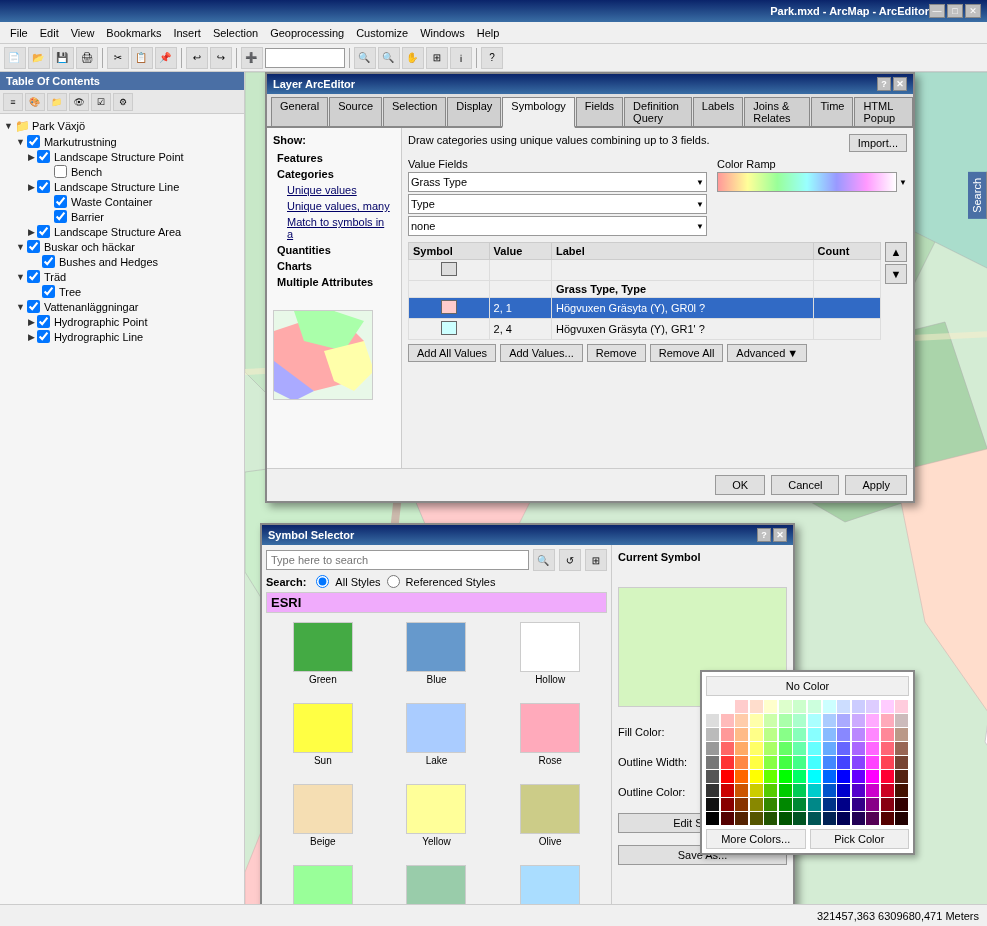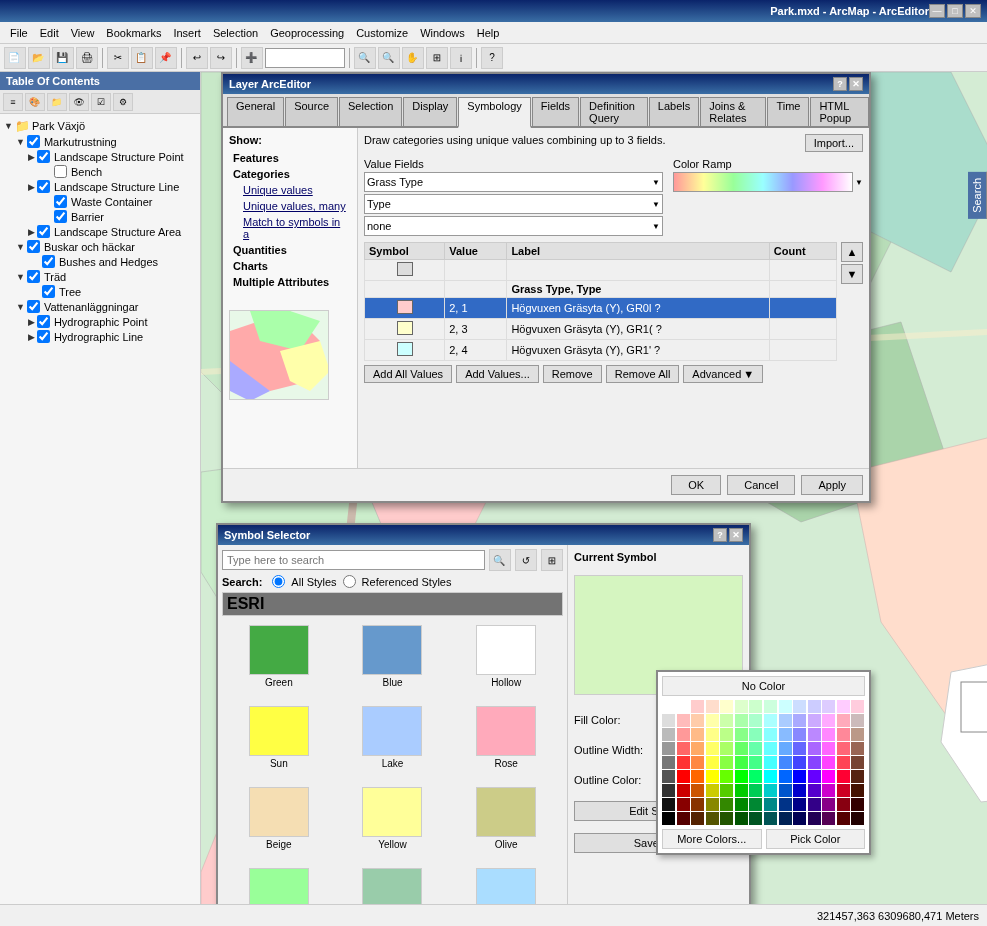--- a/index.html
+++ b/index.html
@@ -21,21 +21,21 @@
     .toolbar-sep { width: 1px; height: 20px; background: #aaa; margin: 0 2px; }
     .toolbar-input { width: 80px; height: 20px; border: 1px solid #999; padding: 0 3px; }
 
     
     .main-area { display: flex; height: calc(926px - 22px - 22px - 28px - 22px); position: relative; }
 
     
     .status-bar { position: absolute; bottom: 0; left: 0; right: 0; height: 22px; background: #f0f0f0; border-top: 1px solid #ccc; display: flex; align-items: center; padding: 0 8px; justify-content: flex-end; }
 
     
-    .toc-panel { width: 201px; background: #f5f5f5; border-right: 1px solid #ccc; display: flex; flex-direction: column; }
+    .toc-panel { width: 245px; background: #f5f5f5; border-right: 1px solid #ccc; display: flex; flex-direction: column; }
     .toc-title { background: #4a6fa5; color: white; padding: 3px 6px; font-size: 11px; font-weight: bold; }
     .toc-toolbar { background: #e8e8e8; height: 24px; display: flex; align-items: center; padding: 0 3px; gap: 2px; border-bottom: 1px solid #ccc; }
     .toc-btn { width: 20px; height: 18px; background: #e0e0e0; border: 1px solid #ccc; display: flex; align-items: center; justify-content: center; font-size: 9px; cursor: pointer; }
     .toc-content { flex: 1; overflow: auto; padding: 4px; }
     .toc-item { padding: 1px 0; display: flex; align-items: center; gap: 2px; cursor: pointer; }
     .toc-indent1 { margin-left: 12px; }
     .toc-indent2 { margin-left: 24px; }
     .toc-indent3 { margin-left: 36px; }
     .expand-icon { font-size: 9px; color: #333; cursor: pointer; }
     .layer-icon-group { color: #e8a800; font-size: 12px; }
@@ -88,27 +88,27 @@
 
     
     .sym-sel-dialog { top: 451px; left: 15px; width: 535px; z-index: 200; }
     .sym-sel-body { display: flex; height: 390px; }
     .sym-sel-left { width: 350px; border-right: 1px solid #ccc; display: flex; flex-direction: column; padding: 4px; }
     .sym-sel-search-row { display: flex; gap: 4px; align-items: center; margin-bottom: 4px; }
     .sym-sel-search { flex: 1; height: 20px; border: 1px solid #999; padding: 0 4px; font-size: 11px; }
     .sym-sel-style-row { display: flex; gap: 10px; align-items: center; margin-bottom: 4px; }
     .radio-group { display: flex; gap: 6px; align-items: center; }
     .style-label { font-size: 11px; font-weight: bold; }
-    .style-name { font-size: 16px; font-weight: bold; padding: 2px 4px; background: #737373; border: 1px solid #ccc; }
+    .style-name { font-size: 13px; font-weight: bold; padding: 2px 4px; background: #f0abfc; border: 1px solid #ccc; }
     .sym-grid { display: grid; grid-template-columns: repeat(3, 1fr); gap: 8px; overflow-y: auto; padding: 4px; flex: 1; }
     .sym-item { display: flex; flex-direction: column; align-items: center; cursor: pointer; padding: 4px; border: 1px solid transparent; }
     .sym-swatch { width: 60px; height: 50px; border: 1px solid #ccc; margin-bottom: 2px; }
     .sym-name { font-size: 10px; text-align: center; }
     .sym-sel-right { flex: 1; padding: 6px; display: flex; flex-direction: column; gap: 8px; }
-    .current-sym-label { font-size: 11px; font-weight: bold; margin-bottom: 4px; }
+    .current-sym-label { font-size: 11px; font-weight: bold; margin-bottom: 16px; }
     .current-sym-preview { width: 100%; height: 120px; background: #d5f5c0; border: 1px solid #ccc; margin-bottom: 8px; }
     .sym-prop-row { display: flex; align-items: center; gap: 4px; margin-bottom: 4px; }
     .sym-prop-label { font-size: 11px; width: 80px; }
     .color-btn { width: 30px; height: 18px; background: #c0ffb0; border: 1px solid #888; cursor: pointer; display: flex; align-items: center; }
     .color-btn-arrow { font-size: 8px; background: #e0e0e0; border-left: 1px solid #999; height: 100%; display: flex; align-items: center; padding: 0 2px; }
     .outline-input { width: 60px; height: 18px; border: 1px solid #999; padding: 0 3px; font-size: 11px; }
     .edit-sym-btn { padding: 3px 8px; background: #e0e0e0; border: 1px solid #999; cursor: pointer; font-size: 11px; width: 100%; margin-bottom: 4px; }
     .save-as-btn { padding: 3px 8px; background: #e0e0e0; border: 1px solid #999; cursor: pointer; font-size: 11px; width: 100%; }
     .style-refs-btn { padding: 3px 8px; background: #e0e0e0; border: 1px solid #999; cursor: pointer; font-size: 11px; width: 100%; margin-top: auto; }
 
@@ -416,28 +416,20 @@
         <td><em><heading></heading></em></td>
         <td><strong>Grass Type, Type</strong></td>
         <td></td>
                     </tr>
                     <tr class="selected">
         <td style="text-align:center;">
           <span class="sym-color" style="background:#ffcccc;"></span>
         </td>
         <td>2, 1</td>
         <td>Högvuxen Gräsyta (Y), GR0l ?</td>
-        <td></td>
-                    </tr>
-                    <tr>
-        <td style="text-align:center;">
-          <span class="sym-color" style="background:#ffffcc;"></span>
-        </td>
-        <td>2, 3</td>
-        <td>Högvuxen Gräsyta (Y), GR1( ?</td>
         <td></td>
                     </tr>
                     <tr>
         <td style="text-align:center;">
           <span class="sym-color" style="background:#ccffff;"></span>
         </td>
         <td>2, 4</td>
         <td>Högvuxen Gräsyta (Y), GR1' ?</td>
         <td></td>
                     </tr>

